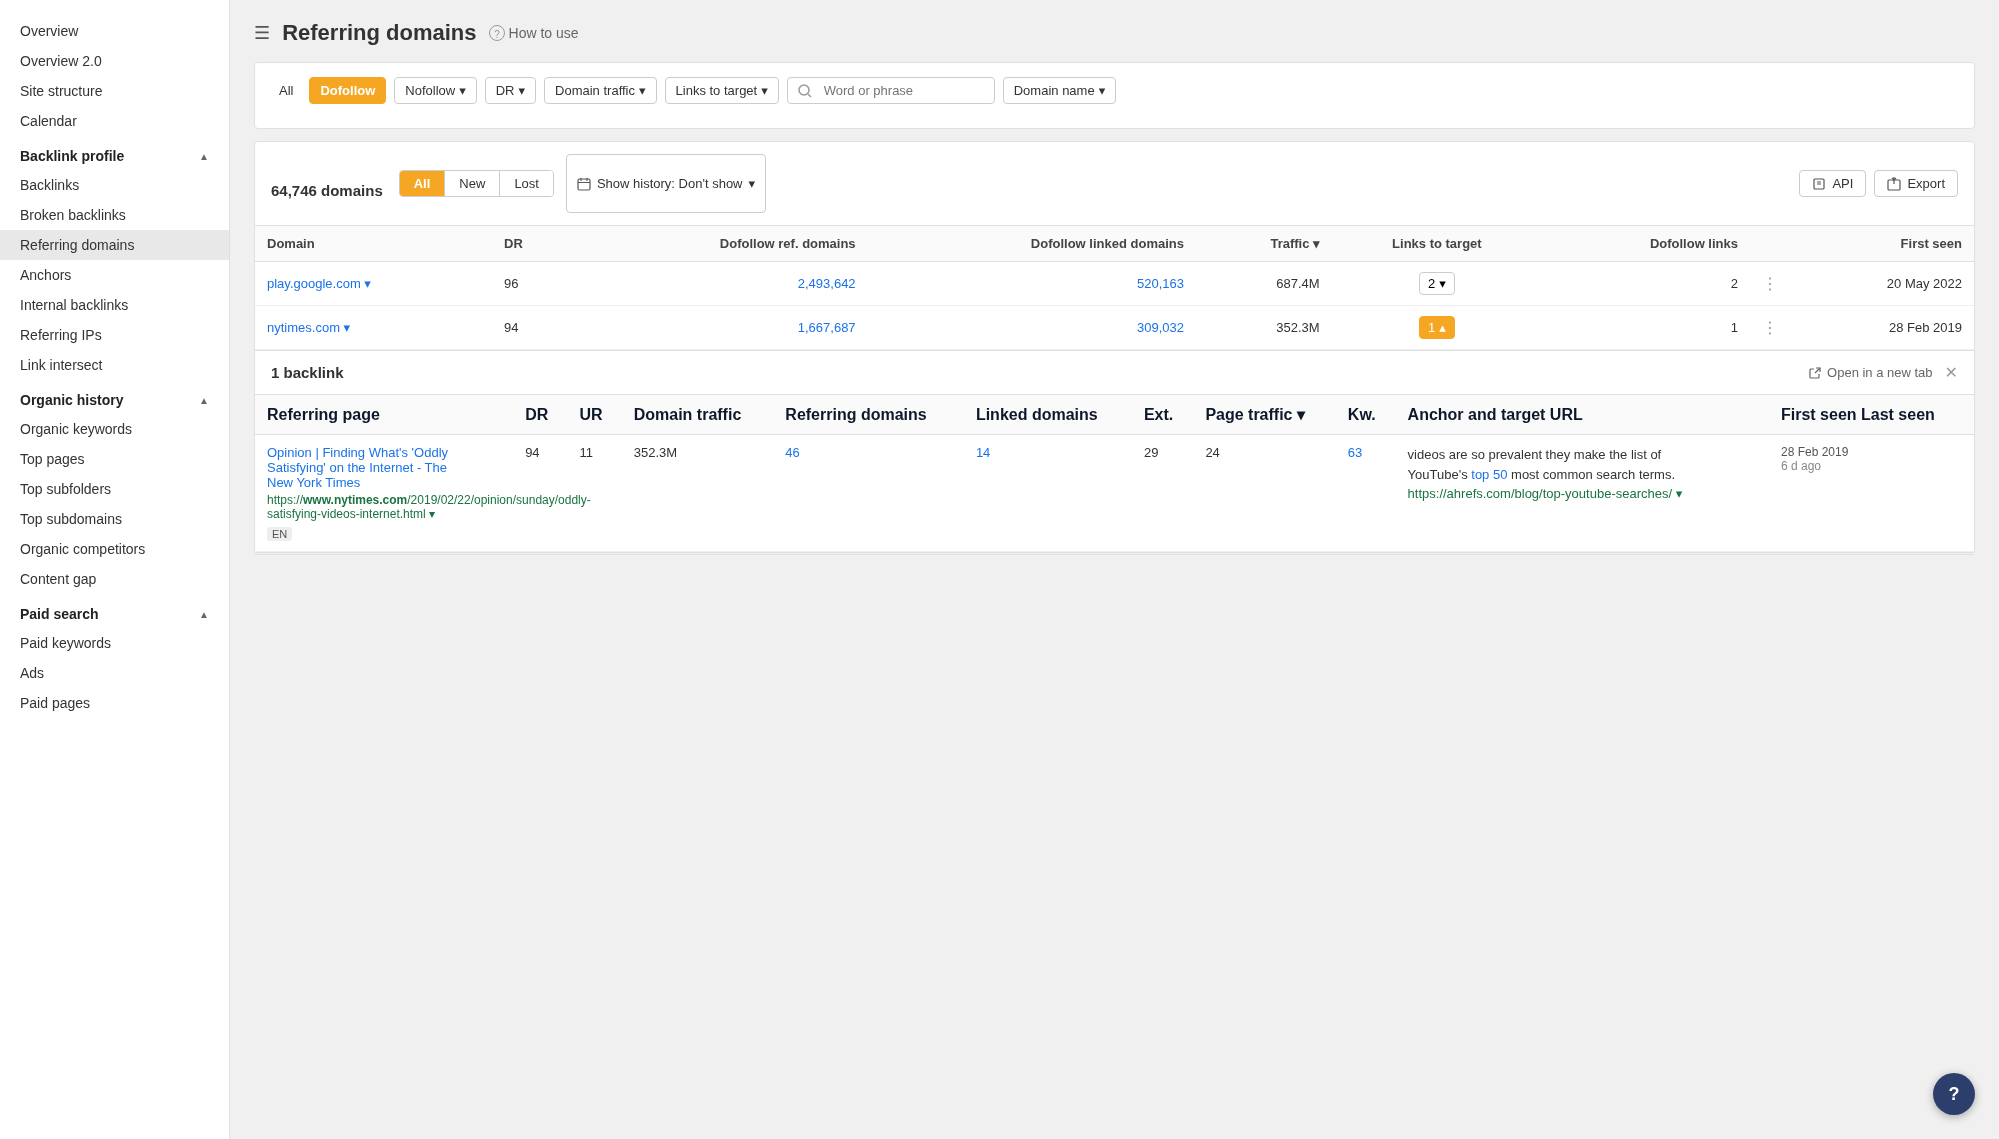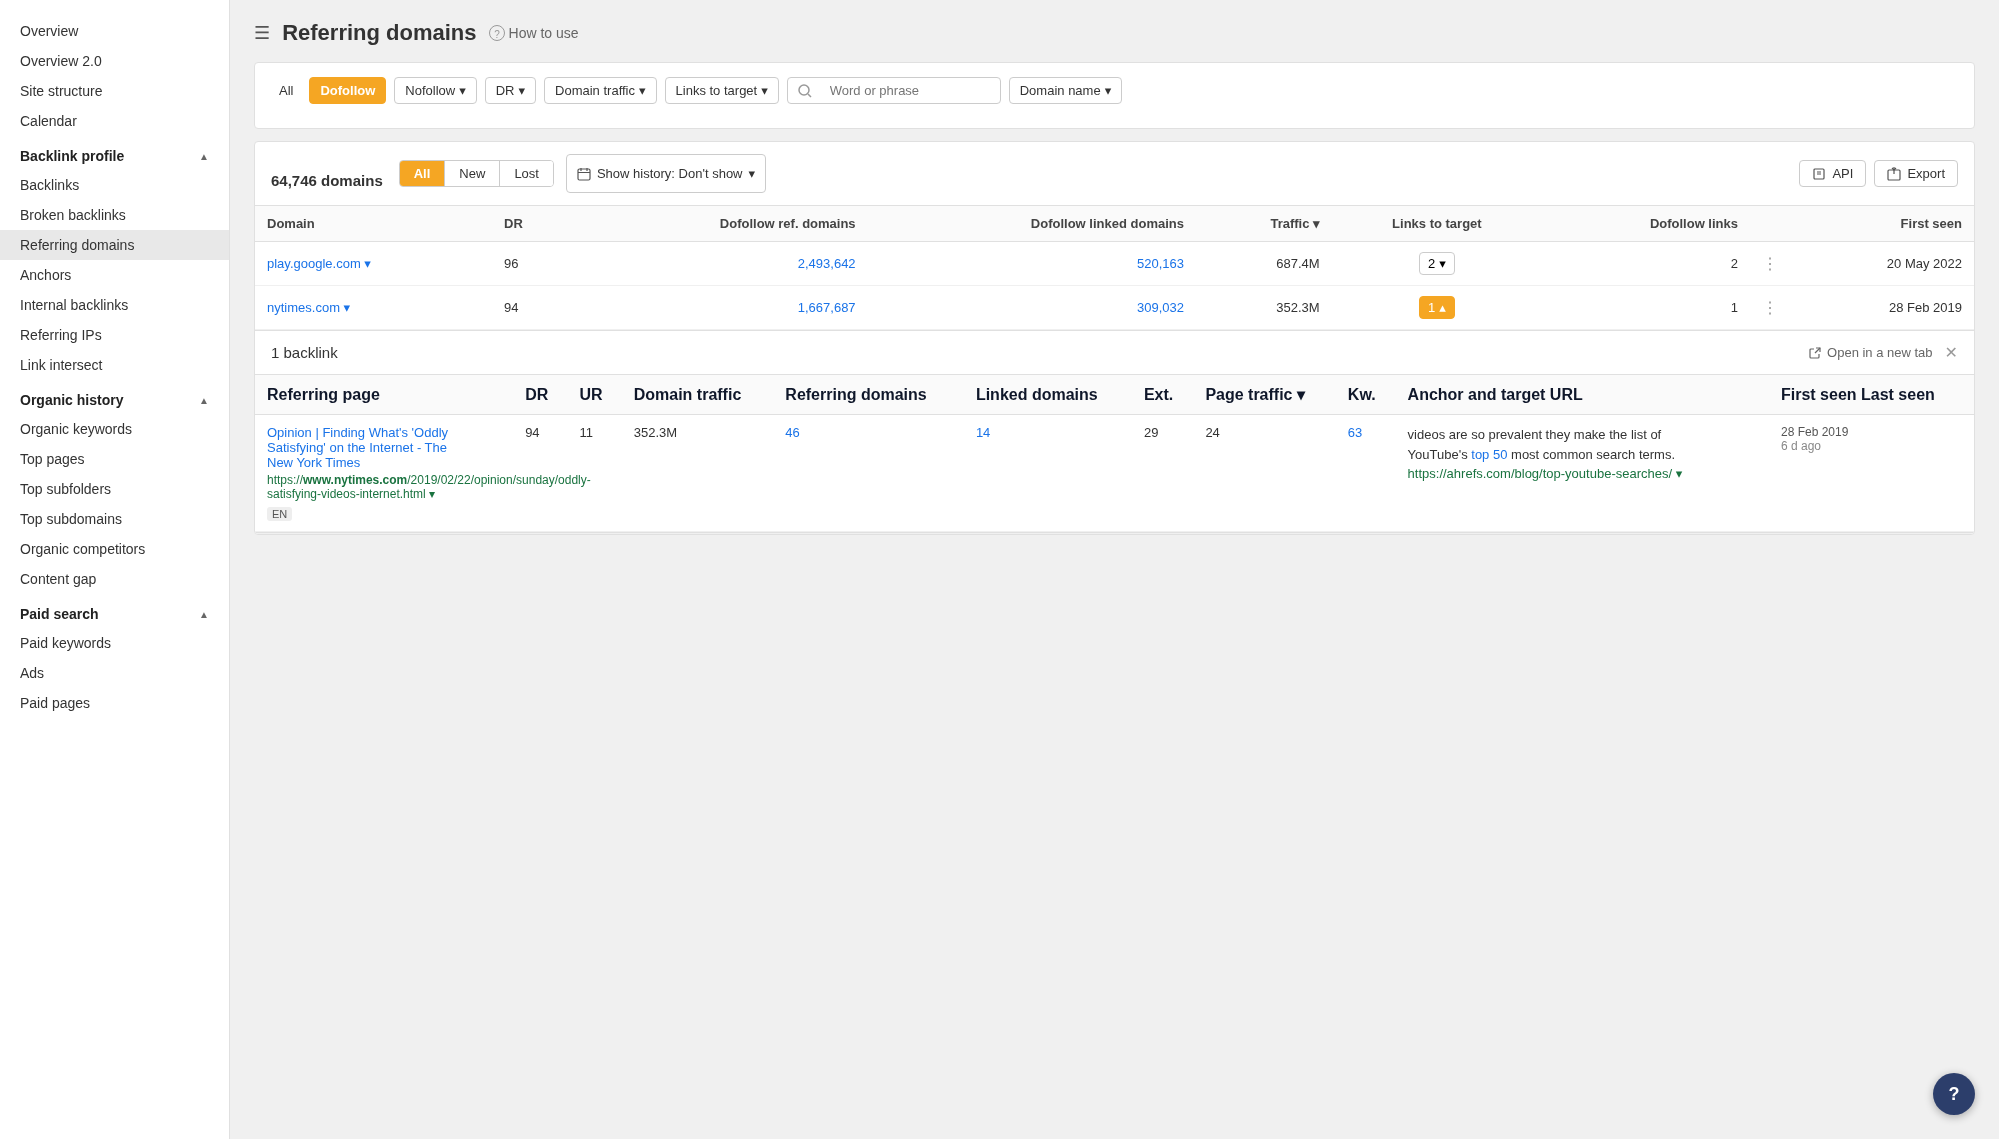--- a/index.html
+++ b/index.html
@@ -94,21 +94,21 @@
     }
     .filter-btn.active-orange { background: #f5a623; color: #fff; border-color: #f5a623; font-weight: 600; }
     .filter-btn.plain { border: none; background: transparent; padding: 5px 8px; }
     .filter-search {
       border: 1px solid #ccc;
       border-radius: 4px;
       padding: 5px 10px;
       font-size: 13px;
       display: flex;
       align-items: center;
-      gap: 18px;
+      gap: 12px;
       background: #fff;
     }
     .filter-search input {
       border: none;
       outline: none;
       font-size: 13px;
       color: #999;
       width: 160px;
     }
     .toggle-switch {
@@ -164,21 +164,21 @@
       cursor: pointer;
       color: #333;
       border-right: 1px solid #ccc;
     }
     .tab-btn:last-child { border-right: none; }
     .tab-btn.active { background: #f5a623; color: #fff; font-weight: 600; }
     .history-btn {
       border: 1px solid #ccc;
       background: #fff;
       border-radius: 4px;
-      padding: 11px 10px;
+      padding: 21px 10px;
       font-size: 13px;
       cursor: pointer;
       display: flex;
       align-items: center;
       gap: 6px;
       color: #333;
     }
     .toolbar-right { margin-left: auto; display: flex; gap: 8px; }
     .api-btn, .export-btn {
       border: 1px solid #ccc;
@@ -239,21 +239,21 @@
       border-top: 1px solid #e0e0e0;
       border-bottom: 1px solid #e0e0e0;
     }
     .backlink-header {
       display: flex;
       align-items: center;
       justify-content: space-between;
       padding: 12px 16px;
       border-bottom: 1px solid #e0e0e0;
     }
-    .backlink-count { font-size: 15px; font-weight: 400; }
+    .backlink-count { font-size: 15px; font-weight: 700; }
     .backlink-actions { display: flex; align-items: center; gap: 12px; }
     .open-new-tab {
       display: flex;
       align-items: center;
       gap: 5px;
       color: #666;
       font-size: 13px;
       cursor: pointer;
     }
     .close-btn { color: #999; cursor: pointer; font-size: 16px; background: none; border: none; }

